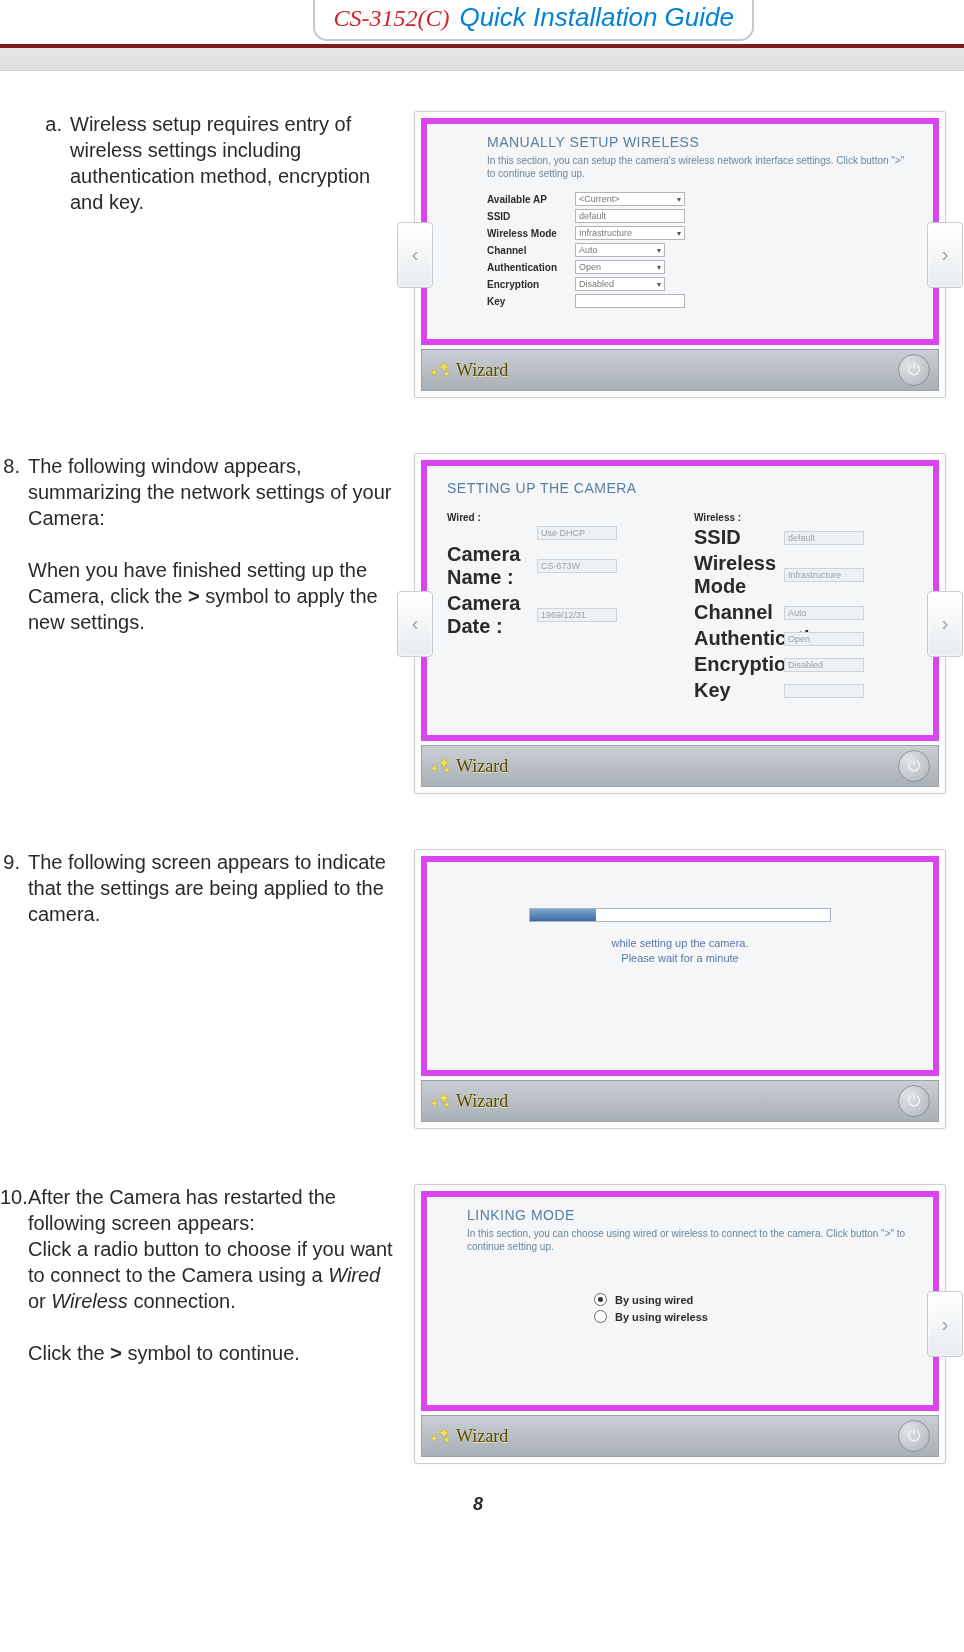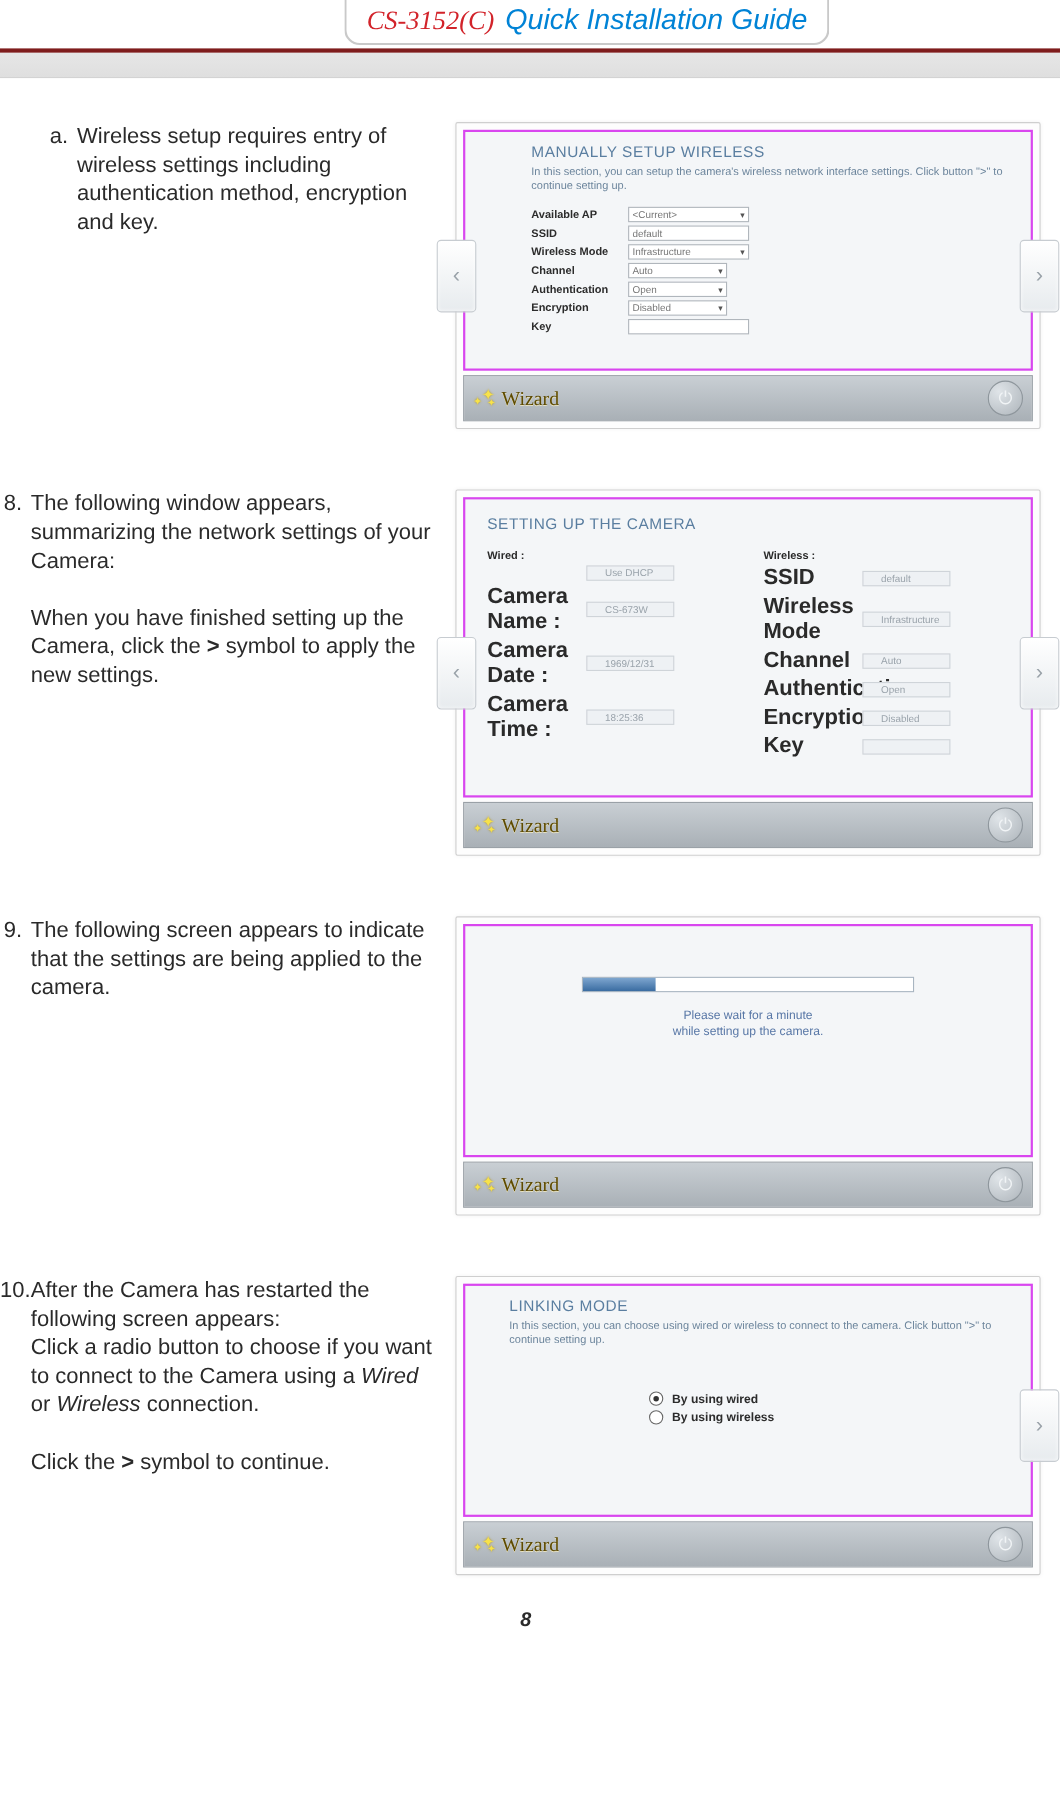--- a/index.html
+++ b/index.html
@@ -85,21 +85,21 @@
     width: 100%;
     background: #fdfdfd;
     border: 1px solid #cfcfcf;
     border-radius: 2px;
     position: relative;
     box-shadow: 0 0 4px rgba(0,0,0,.05);
   }
   .panel-inner {
     background: #f4f6f8;
     margin: 6px;
-    border: 2px solid #d946ef;
+    border: 6px solid #d946ef;
     padding: 10px 14px 28px 14px;
     position: relative;
     min-height: 160px;
   }
   .panel-title {
     color: #5a7ea0;
     font-size: 14px;
     letter-spacing: .5px;
     margin-bottom: 4px;
   }
@@ -146,21 +146,21 @@
   }
   .col{
     flex:1;
   }
   .col-title{
     font-size:10px;
     font-weight:bold;
     margin-bottom:3px;
   }
   .readonly{
-    width:80px;height:14px;border:1px solid #cfd4d9;background:#eef1f4;color:#9aa3ab;font-size:9px;padding:0 16px;display:flex;align-items:center;box-sizing:border-box;
+    width:80px;height:14px;border:1px solid #cfd4d9;background:#eef1f4;color:#9aa3ab;font-size:9px;padding:0 3px;display:flex;align-items:center;box-sizing:border-box;
   }
   .nav-arrow {
     position: absolute;
     top: 50%;
     transform: translateY(-50%);
     width: 34px;
     height: 64px;
     background: linear-gradient(#ffffff,#e7ebee);
     border:1px solid #c7ccd1;
     border-radius:4px;
@@ -360,24 +360,20 @@
                   <span class="readonly">Use DHCP</span>
                 </div>
               <div class="form-row">
                   <span class="form-label2">Camera Name :</span>
                   <span class="readonly">CS-673W</span>
                 </div>
               <div class="form-row">
                   <span class="form-label2">Camera Date :</span>
                   <span class="readonly">1969/12/31</span>
                 </div>
-              <div class="form-row">
-                  <span class="form-label2">Camera Time :</span>
-                  <span class="readonly">18:25:36</span>
-                </div>
             </div>
             <div class="col">
               <div class="col-title">Wireless :</div>
               <div class="form-row">
                   <span class="form-label2">SSID</span>
                   <span class="readonly">default</span>
                 </div>
               <div class="form-row">
                   <span class="form-label2">Wireless Mode</span>
                   <span class="readonly">Infrastructure</span>
@@ -431,22 +427,22 @@
         <span>The following screen appears to indicate that the settings are being applied to the camera.</span>
       </div>
     </div>
     <div class="step-image">
       <div class="panel" style="padding-bottom:46px;">
         <div class="panel-inner" style="min-height:170px;">
           <div class="progress-block">
             <div class="progress-bar">
                 <div class="progress-fill"></div>
               </div>
+            <div class="progress-text">while setting up the camera.</div>
             <div class="progress-text">Please wait for a minute</div>
-            <div class="progress-text">while setting up the camera.</div>
           </div>
         </div>
         <div class="panel-footer">
           <div class="wizard-logo">
             <div class="wizard-stars">
                 <span class="star s1">✦</span>
                 <span class="star s2">✦</span>
                 <span class="star s3">✦</span>
               </div>
             <span class="wizard-text">Wizard</span>

